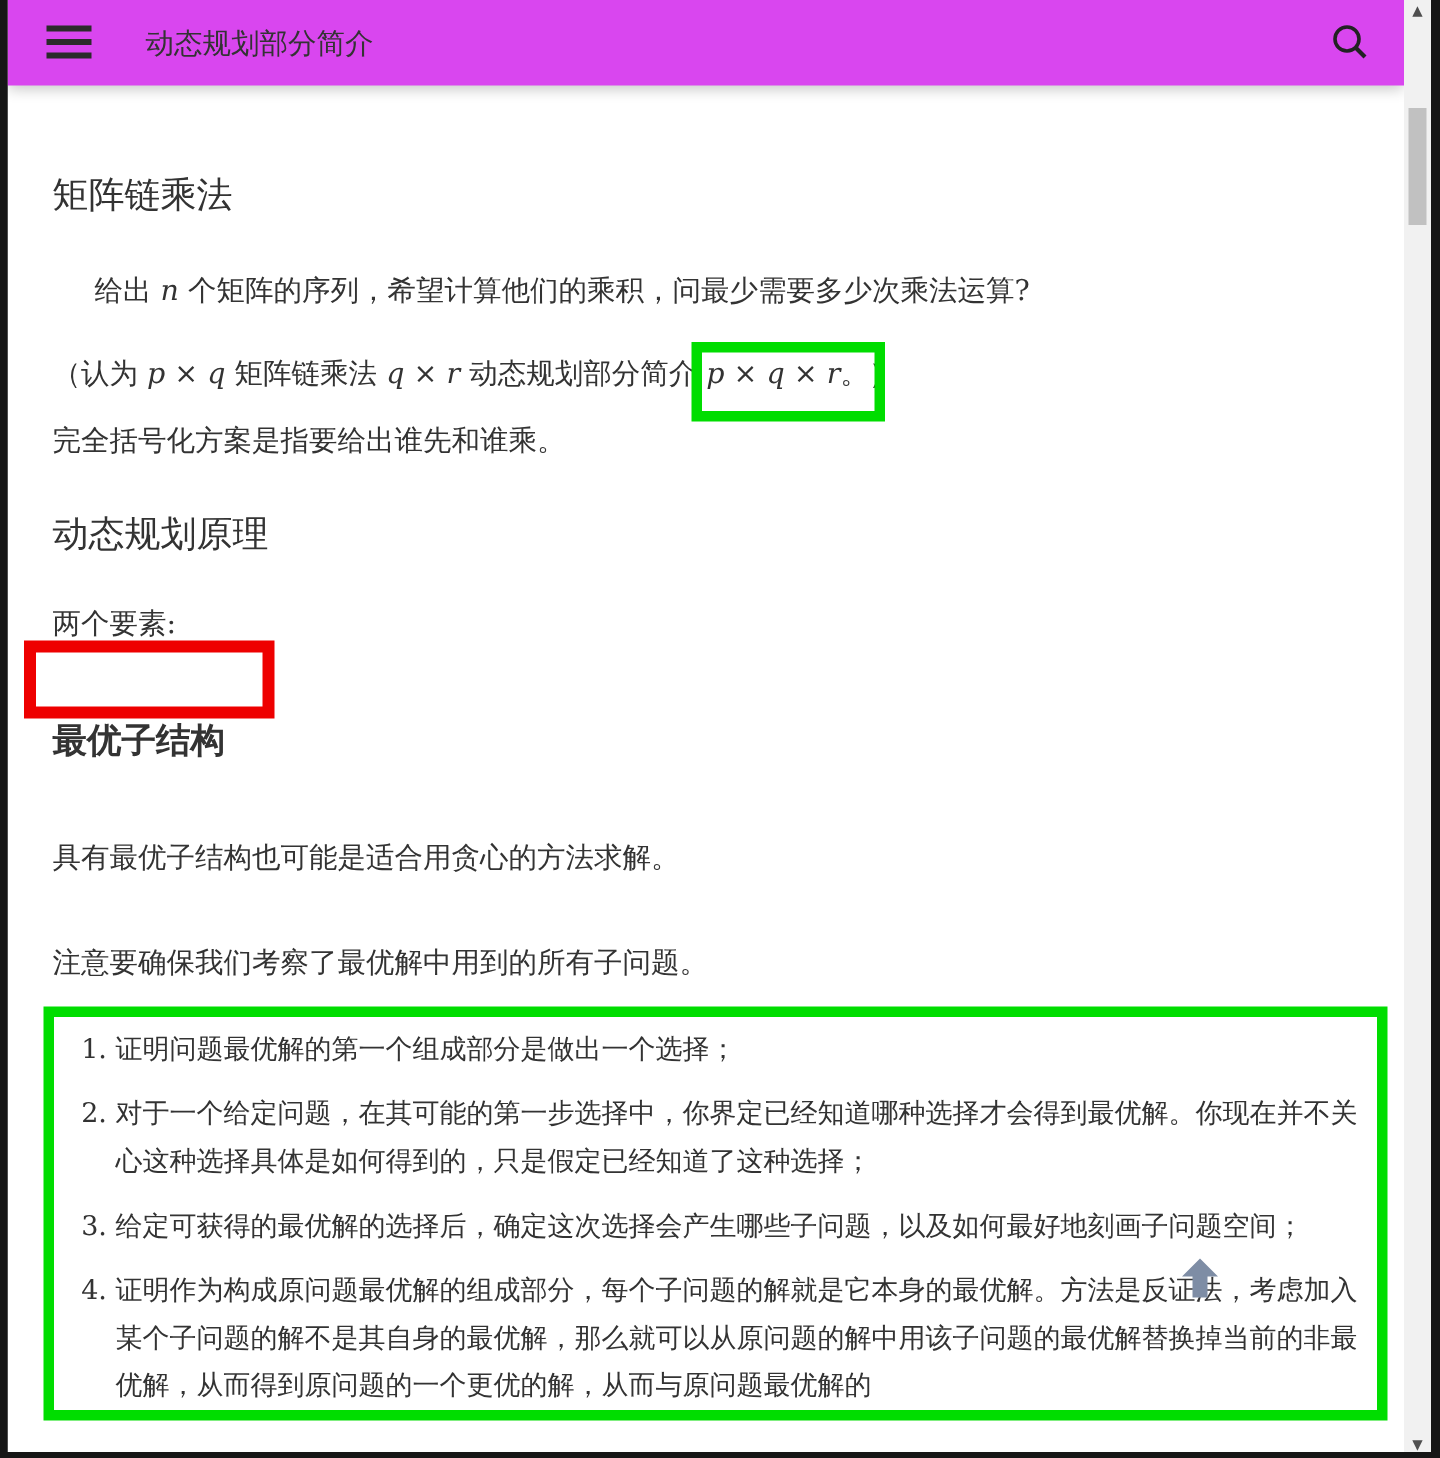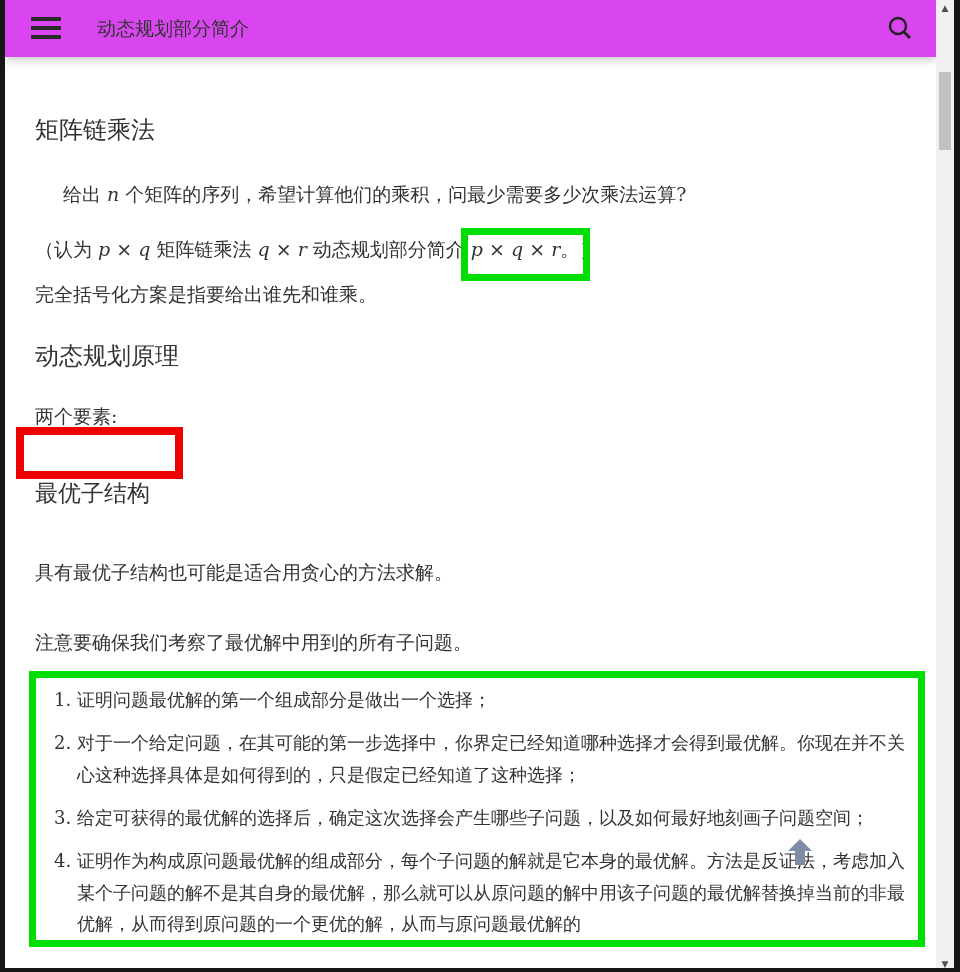--- a/index.html
+++ b/index.html
@@ -23,21 +23,21 @@
   .hamburger .bar { position:absolute; left:0; width:30px; height:4px; background:#2b2b2b; }
   .bar1{ top:0; } .bar2{ top:9px; } .bar3{ top:18px; }
   .header-title { position:absolute; left:92px; top:16px; font-size:19px; color:#333; white-space:nowrap; }
   .search-btn { position:absolute; right:22px; top:14px; width:28px; height:28px; cursor:pointer; }
 
   
   .content { position:relative; padding:0 26px 0 30px; z-index:1; }
   .h1 { font-size:24px; font-weight:normal; line-height:1.16; color:#333; }
   .h1-matrix    { margin-top:60px; }
   .h1-principle { margin-top:35px; }
-  .h2 { font-size:23px; font-weight:normal; line-height:1.2; color:#333; margin-top:50px; }
+  .h2 { font-size:23px; font-weight:bold; line-height:1.2; color:#333; margin-top:50px; }
   .content p { font-size:19px; line-height:1.42; color:#333; }
   .p-give   { margin-top:36px;margin-left:28px; }
   .p-paren  { margin-top:28px; }
   .p-full   { margin-top:18px; }
   .p-two    { margin-top:32px; }
   .p-greedy { margin-top:52px; }
   .p-note   { margin-top:43px; }
   .math { font-family:"DejaVu Serif","Liberation Serif",serif; font-style:italic; }
   ol.steps { margin-top:28px; padding-left:42px; }
   ol.steps li { font-size:18px; line-height:1.74; margin-bottom:12px; color:#333; }

